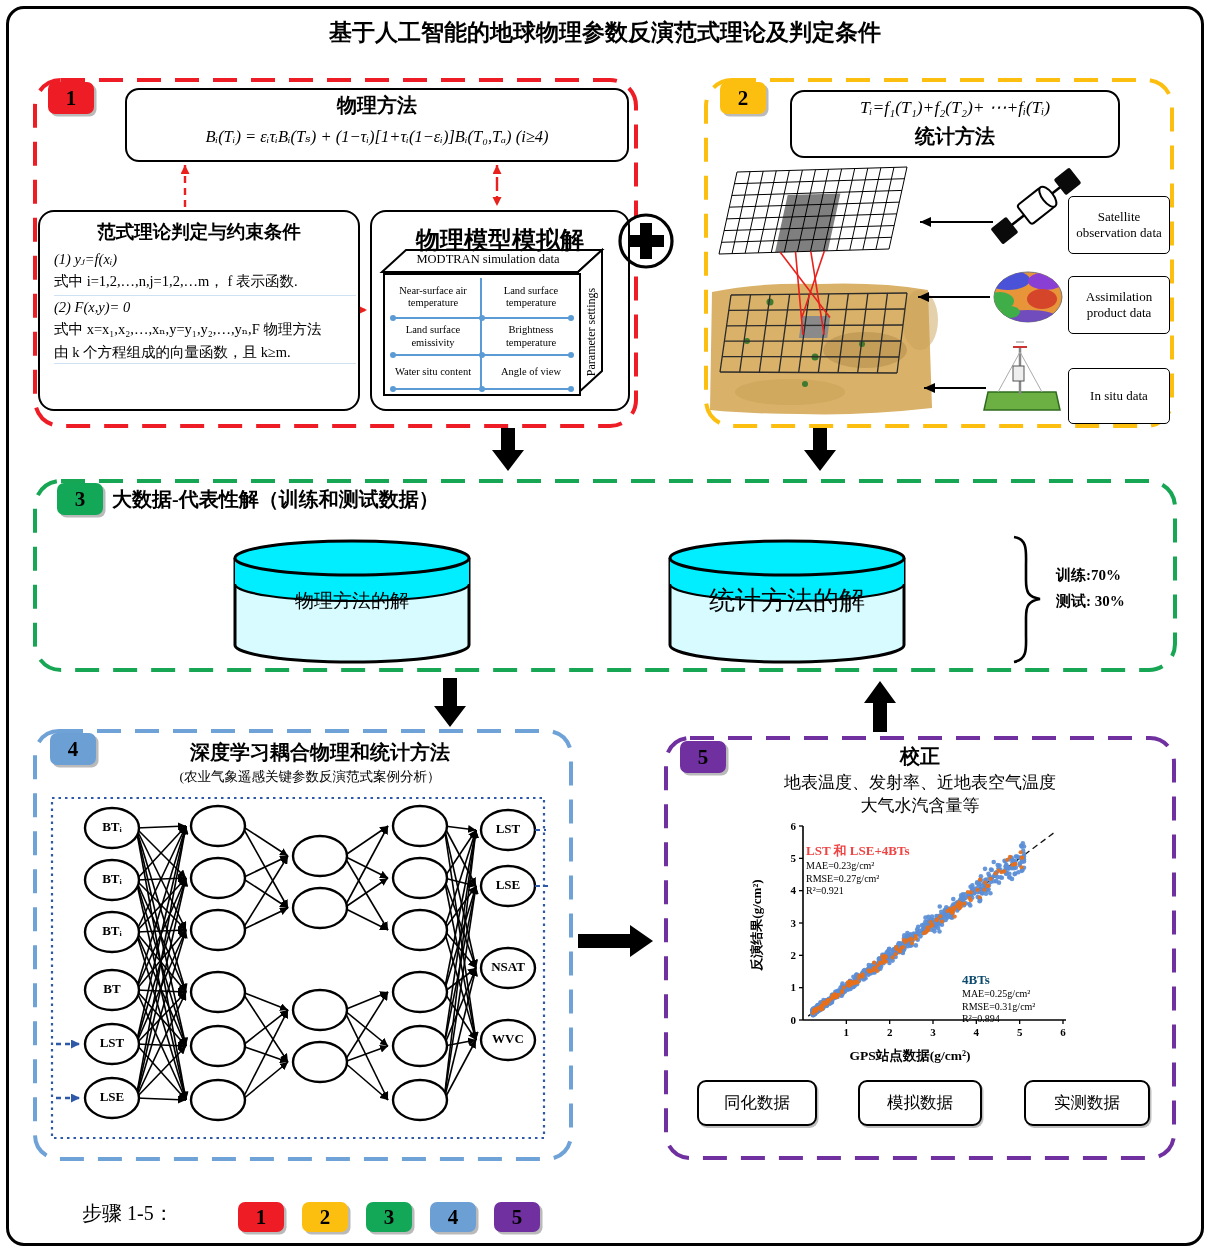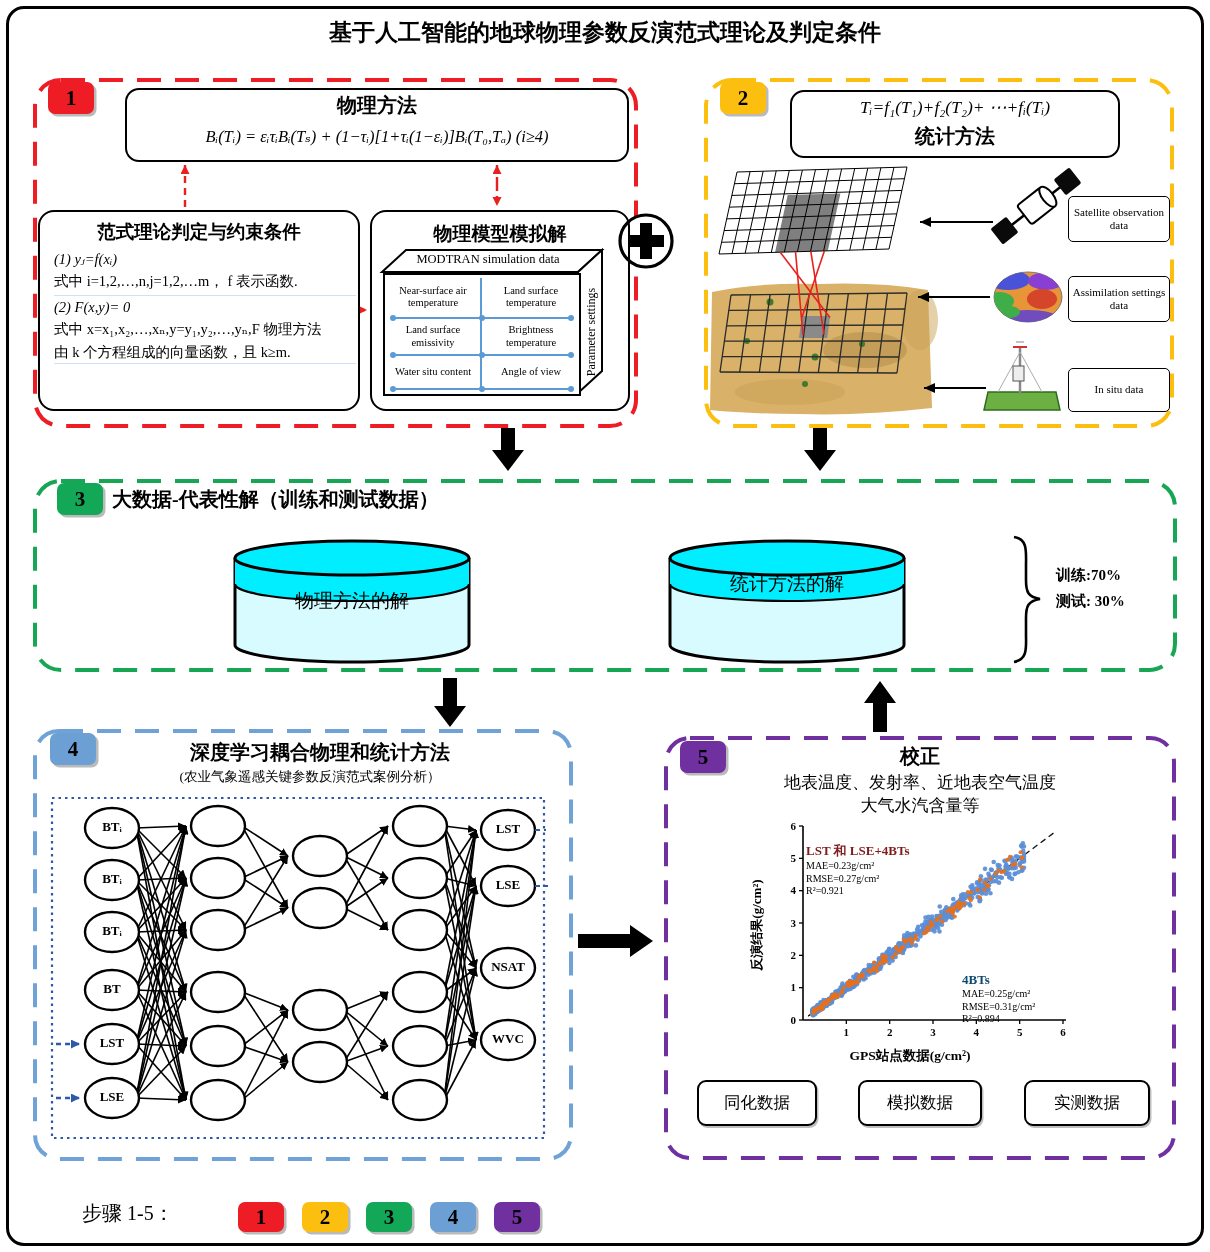--- a/index.html
+++ b/index.html
@@ -8,21 +8,21 @@
   .abs{position:absolute}
   .frame{left:6px;top:6px;width:1192px;height:1234px;border:3px solid #000;border-radius:18px}
   .ctr{display:flex;align-items:center;justify-content:center;text-align:center}
   .badge{display:flex;align-items:center;justify-content:center;font-weight:bold;font-size:21px;
          border-radius:7px;box-shadow:2.5px 2.5px 0 rgba(130,130,130,.55);color:#000}
   .bg-red{background:#ee1c25}.bg-amber{background:#fcbf10}.bg-green{background:#13a857}
   .bg-blue{background:#6c9fd4}.bg-purple{background:#7030a0}
   .rbox{border:2.5px solid #000;border-radius:14px;background:#fff}
   .btn{border:2.2px solid #000;border-radius:9px;background:#fff;box-shadow:1.5px 2px 0 rgba(110,110,110,.45);
        font-size:16.5px}
-  .srcbox{border:1.8px solid #000;border-radius:5px;background:#fff;font-size:11px;line-height:1.22;padding:2px 3px}
+  .srcbox{border:1.8px solid #000;border-radius:5px;background:#fff;font-size:13px;line-height:1.22;padding:8px 3px}
   .mcell{position:absolute;font-size:10.5px;line-height:1.18;text-align:center;
          display:flex;align-items:center;justify-content:center}
   .blueline{position:absolute;background:#5b9bd5}
   .blueline.h{left:6px;width:182px;height:2px}
   .blueline.v{left:95px;top:3px;width:2px;height:112px}
   .bluedot{position:absolute;width:6px;height:6px;border-radius:50%;background:#5b9bd5}
   .nnlabel{font-weight:bold;font-size:13px;text-align:center}
   .statline{font-size:10px;line-height:1.25}
   svg text{font-family:"Liberation Serif","DejaVu Serif",serif}
 </style>
@@ -323,21 +323,21 @@
     <div style="padding:2px 2px 0 14px;font-size:14.5px;line-height:1.55">
       <div style="font-style:italic">(1) yⱼ=f(xᵢ)</div>
       <div style="border-bottom:1.5px solid #cfe2f3;padding-bottom:2px">式中 i=1,2,…,n,j=1,2,…m， f 表示函数.</div>
       <div style="font-style:italic">(2) F(x,y)= 0</div>
       <div>式中 x=x₁,x₂,…,xₙ,y=y₁,y₂,…,yₙ,F 物理方法</div>
       <div style="border-bottom:1.5px solid #cfe2f3">由 k 个方程组成的向量函数，且 k≥m.</div>
     </div>
   </div>
 
   <div class="abs rbox" style="left:370px;top:210px;width:256px;height:197px;border-radius:16px;background:transparent">
-    <div class="ctr" style="height:32px;margin-top:6px;font-size:19px;font-weight:bold">物理模型模拟解</div>
+    <div class="ctr" style="height:32px;margin-top:12px;font-size:24px;font-weight:bold">物理模型模拟解</div>
   </div>
   <div class="abs ctr" style="left:398px;top:250px;width:180px;height:18px;font-size:12.5px">MODTRAN simulation data</div>
   <div class="abs" id="modtran-grid" style="left:383px;top:273px;width:194px;height:119px;border:2px solid #000;background:#fff">
     <div class="mcell" style="left:0;top:2px;width:96px;height:40px">Near-surface air temperature</div>
     <div class="mcell" style="left:98px;top:2px;width:96px;height:40px">Land surface temperature</div>
     <div class="mcell" style="left:0;top:44px;width:96px;height:35px">Land surface emissivity</div>
     <div class="mcell" style="left:98px;top:44px;width:96px;height:35px">Brightness temperature</div>
     <div class="mcell" style="left:0;top:81px;width:96px;height:32px">Water situ content</div>
     <div class="mcell" style="left:98px;top:81px;width:96px;height:32px">Angle of view</div>
   <div class="blueline h" style="top: 42px;"></div>
@@ -355,27 +355,27 @@
       <div class="blueline v"></div>
     </div>
   <div class="abs ctr" style="left:531px;top:322px;width:120px;height:20px;font-size:12px;transform:rotate(-90deg)">Parameter settings</div>
 
   <div class="abs badge bg-amber" style="left:720px;top:82px;width:46px;height:32px">2</div>
   <div class="abs rbox" style="left:790px;top:90px;width:326px;height:64px">
     <div class="ctr" style="height:30px;font-size:17.5px;font-style:italic">Tᵢ=f₁(T₁)+f₂(T₂)+ ⋯+fᵢ(Tᵢ)</div>
     <div class="ctr" style="height:28px;font-size:20px;font-weight:bold">统计方法</div>
   </div>
   <div class="abs srcbox ctr" style="left:1068px;top:196px;width:94px;height:40px">Satellite observation data</div>
-  <div class="abs srcbox ctr" style="left:1068px;top:276px;width:94px;height:40px">Assimilation settings data</div>
+  <div class="abs srcbox ctr" style="left:1068px;top:276px;width:94px;height:40px">Assimilation product data</div>
   <div class="abs srcbox ctr" style="left:1068px;top:368px;width:94px;height:38px">In situ data</div>
 
   <div class="abs badge bg-green" style="left:57px;top:483px;width:46px;height:32px">3</div>
   <div class="abs" style="left:112px;top:486px;width:600px;font-size:20px;font-weight:bold">大数据-代表性解（训练和测试数据）</div>
   <div class="abs ctr" style="left:252px;top:588px;width:200px;height:26px;font-size:19px">物理方法的解</div>
-  <div class="abs ctr" style="left:687px;top:571px;width:200px;height:26px;font-size:19px">统计方法的解</div>
+  <div class="abs ctr" style="left:687px;top:587px;width:200px;height:26px;font-size:26px">统计方法的解</div>
   <div class="abs" style="left:1056px;top:566px;width:120px;font-size:15px;font-weight:bold">训练:70%</div>
   <div class="abs" style="left:1056px;top:592px;width:120px;font-size:15px;font-weight:bold">测试: 30%</div>
 
   <div class="abs badge bg-blue" style="left:50px;top:733px;width:46px;height:32px">4</div>
   <div class="abs ctr" style="left:110px;top:738px;width:420px;height:28px;font-size:20px;font-weight:bold">深度学习耦合物理和统计方法</div>
   <div class="abs ctr" style="left:90px;top:766px;width:440px;height:22px;font-size:13.5px;font-weight:normal">(农业气象遥感关键参数反演范式案例分析）</div>
   <div class="abs nnlabel" style="left:85px;top:819px;width:54px">BTᵢ</div>
   <div class="abs nnlabel" style="left:85px;top:871px;width:54px">BTᵢ</div>
   <div class="abs nnlabel" style="left:85px;top:923px;width:54px">BTᵢ</div>
   <div class="abs nnlabel" style="left:85px;top:981px;width:54px">BT</div>
@@ -1354,21 +1354,21 @@
         <circle cx="159.42118883461924" cy="105.00092336204527" r="2.1" fill="#e8701a" fill-opacity="0.92"></circle>
         <circle cx="41.64342450061579" cy="189.66543191099146" r="2.1" fill="#e8701a" fill-opacity="0.92"></circle>
         <circle cx="225.47543284757077" cy="50.60050660178416" r="2.1" fill="#e8701a" fill-opacity="0.92"></circle>
         <circle cx="107.20939583631153" cy="143.09389793173938" r="2.1" fill="#e8701a" fill-opacity="0.92"></circle>
         <circle cx="48.513213830293324" cy="185.6555897495747" r="2.1" fill="#e8701a" fill-opacity="0.92"></circle>
         <circle cx="112.13536565687663" cy="136.1983024450973" r="2.1" fill="#e8701a" fill-opacity="0.92"></circle>
         <circle cx="78.67140373343044" cy="163.8457671199032" r="2.1" fill="#e8701a" fill-opacity="0.92"></circle>
       </g>
   </svg>
   <div class="abs" style="left:806px;top:842px;width:160px">
-    <div style="font-size:13px;font-weight:bold;color:#7f1d1d">LST 和 LSE+4BTs</div>
+    <div style="font-size:13px;font-weight:bold;color:#ef4444">LST 和 LSE+4BTs</div>
     <div class="statline">MAE=0.23g/cm²</div>
     <div class="statline">RMSE=0.27g/cm²</div>
     <div class="statline">R²=0.921</div>
   </div>
   <div class="abs" style="left:962px;top:972px;width:130px">
     <div style="font-size:13px;font-weight:bold;color:#0c4a6e">4BTs</div>
     <div class="statline">MAE=0.25g/cm²</div>
     <div class="statline">RMSE=0.31g/cm²</div>
     <div class="statline">R²=0.894</div>
   </div>

